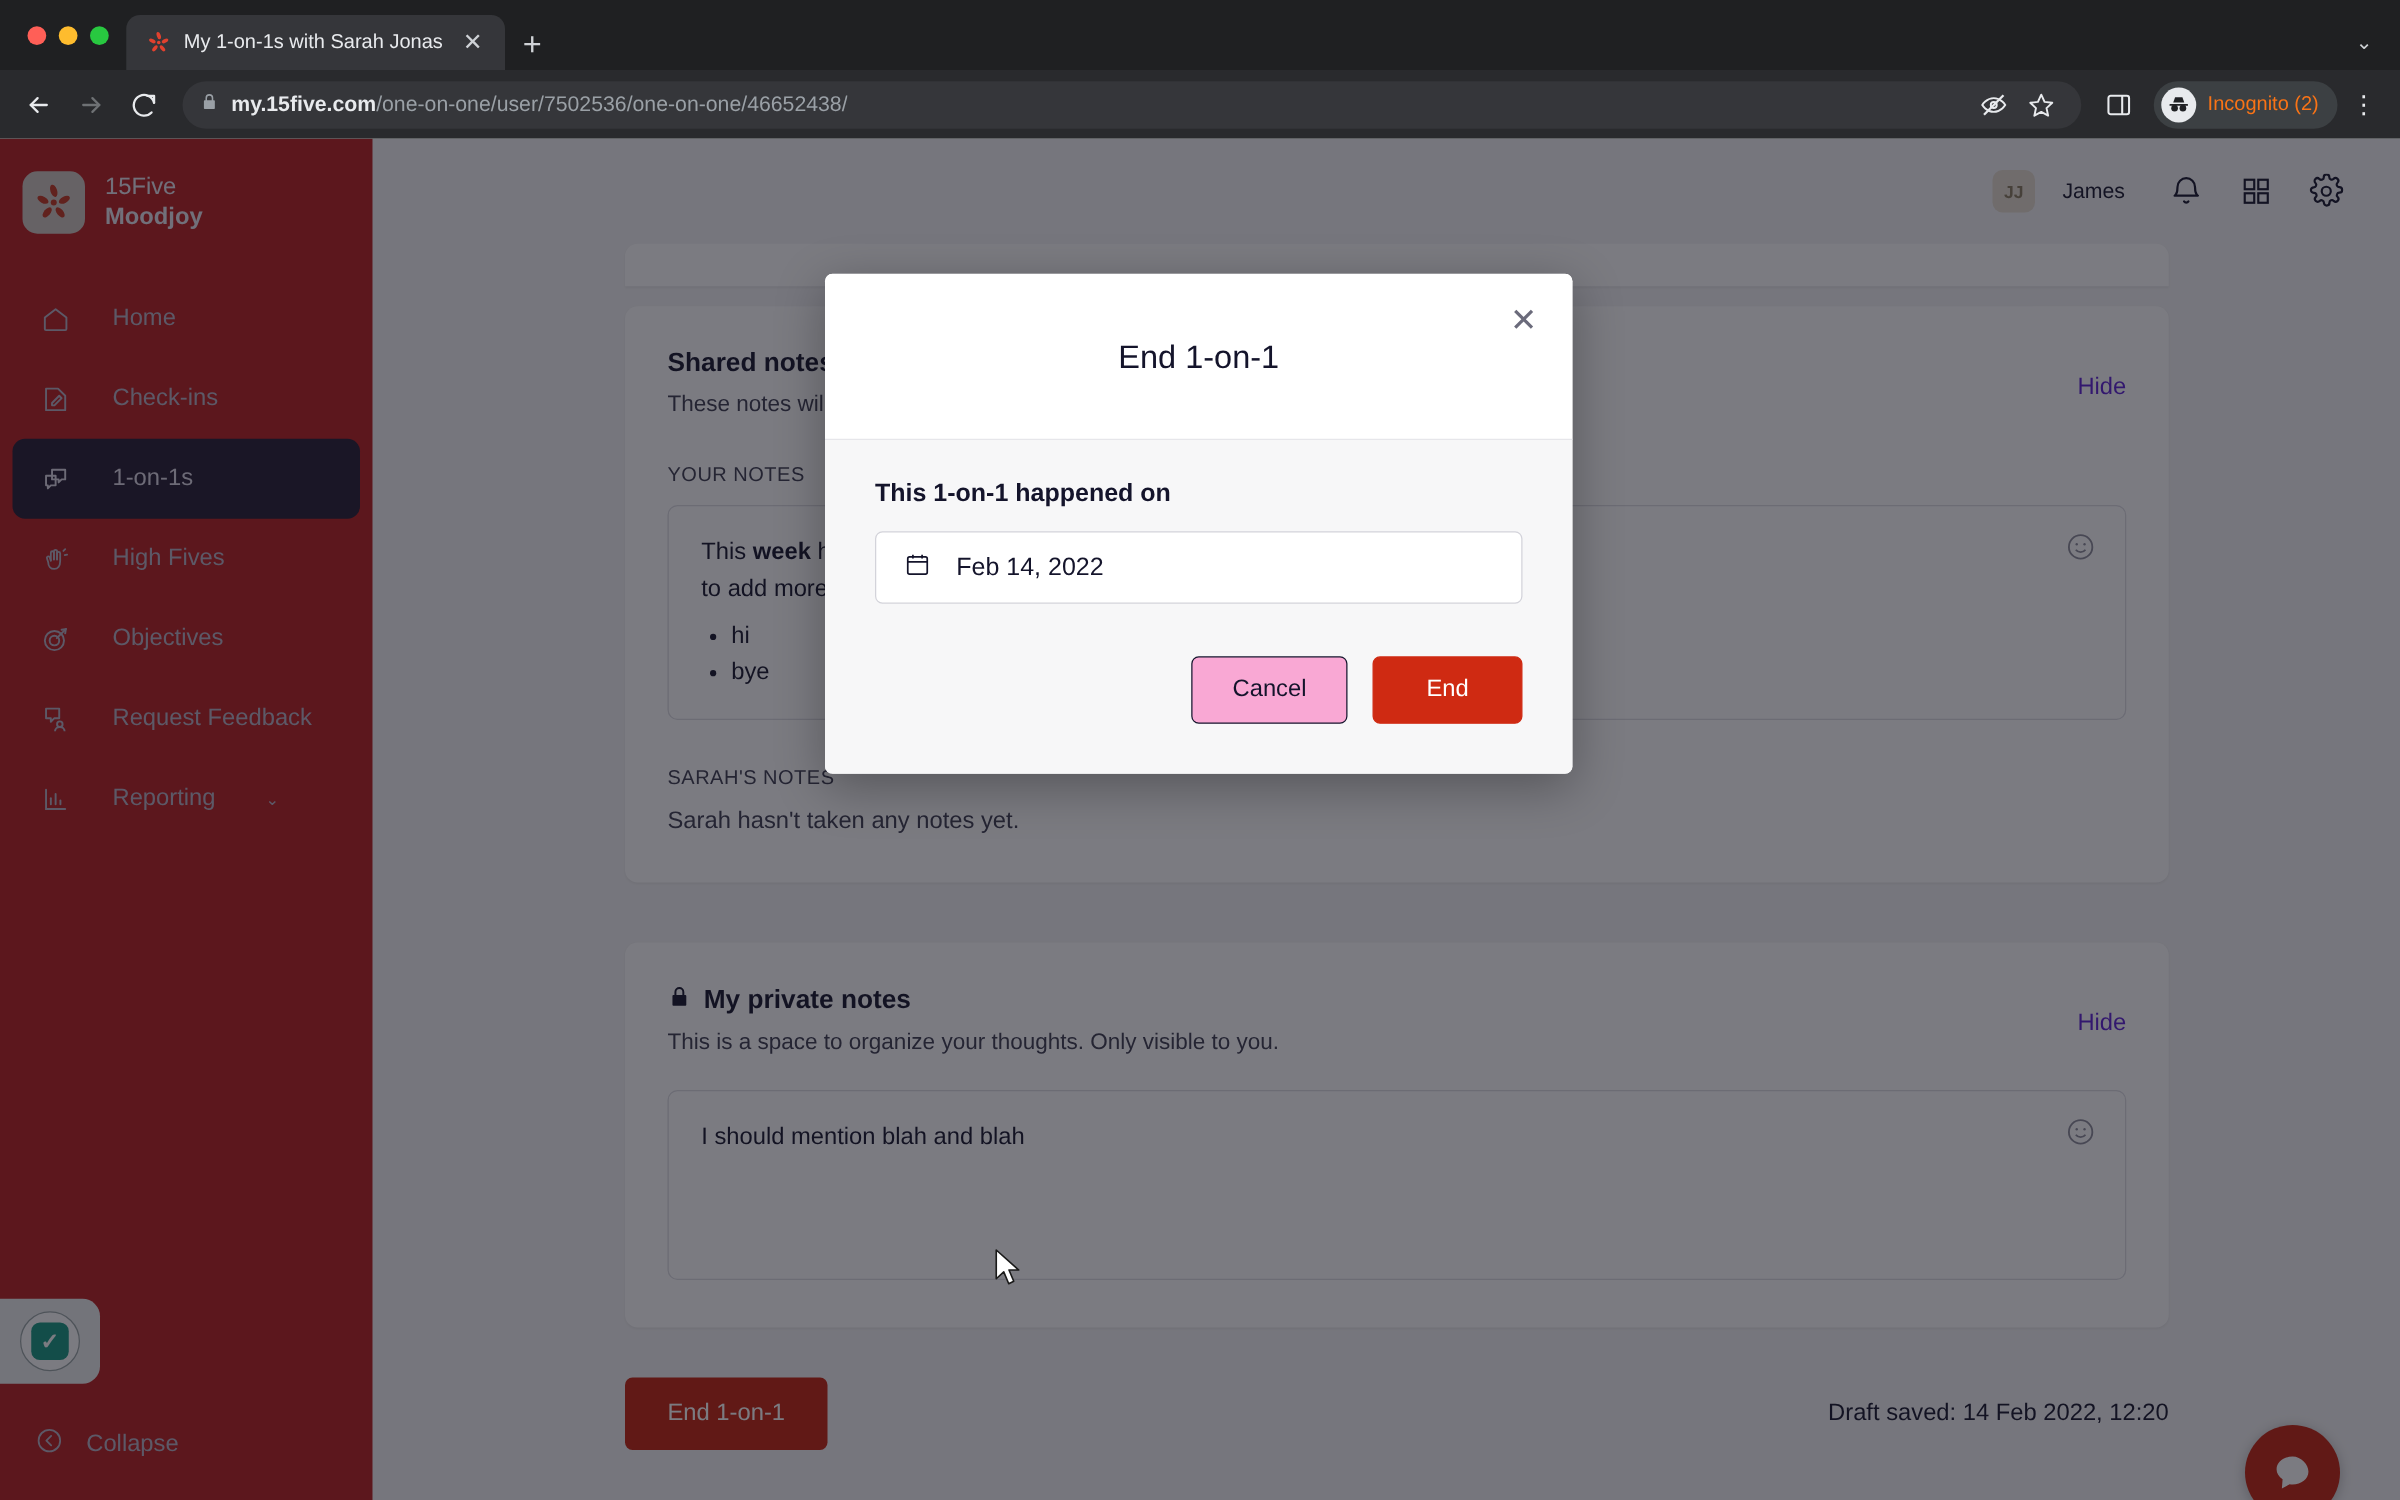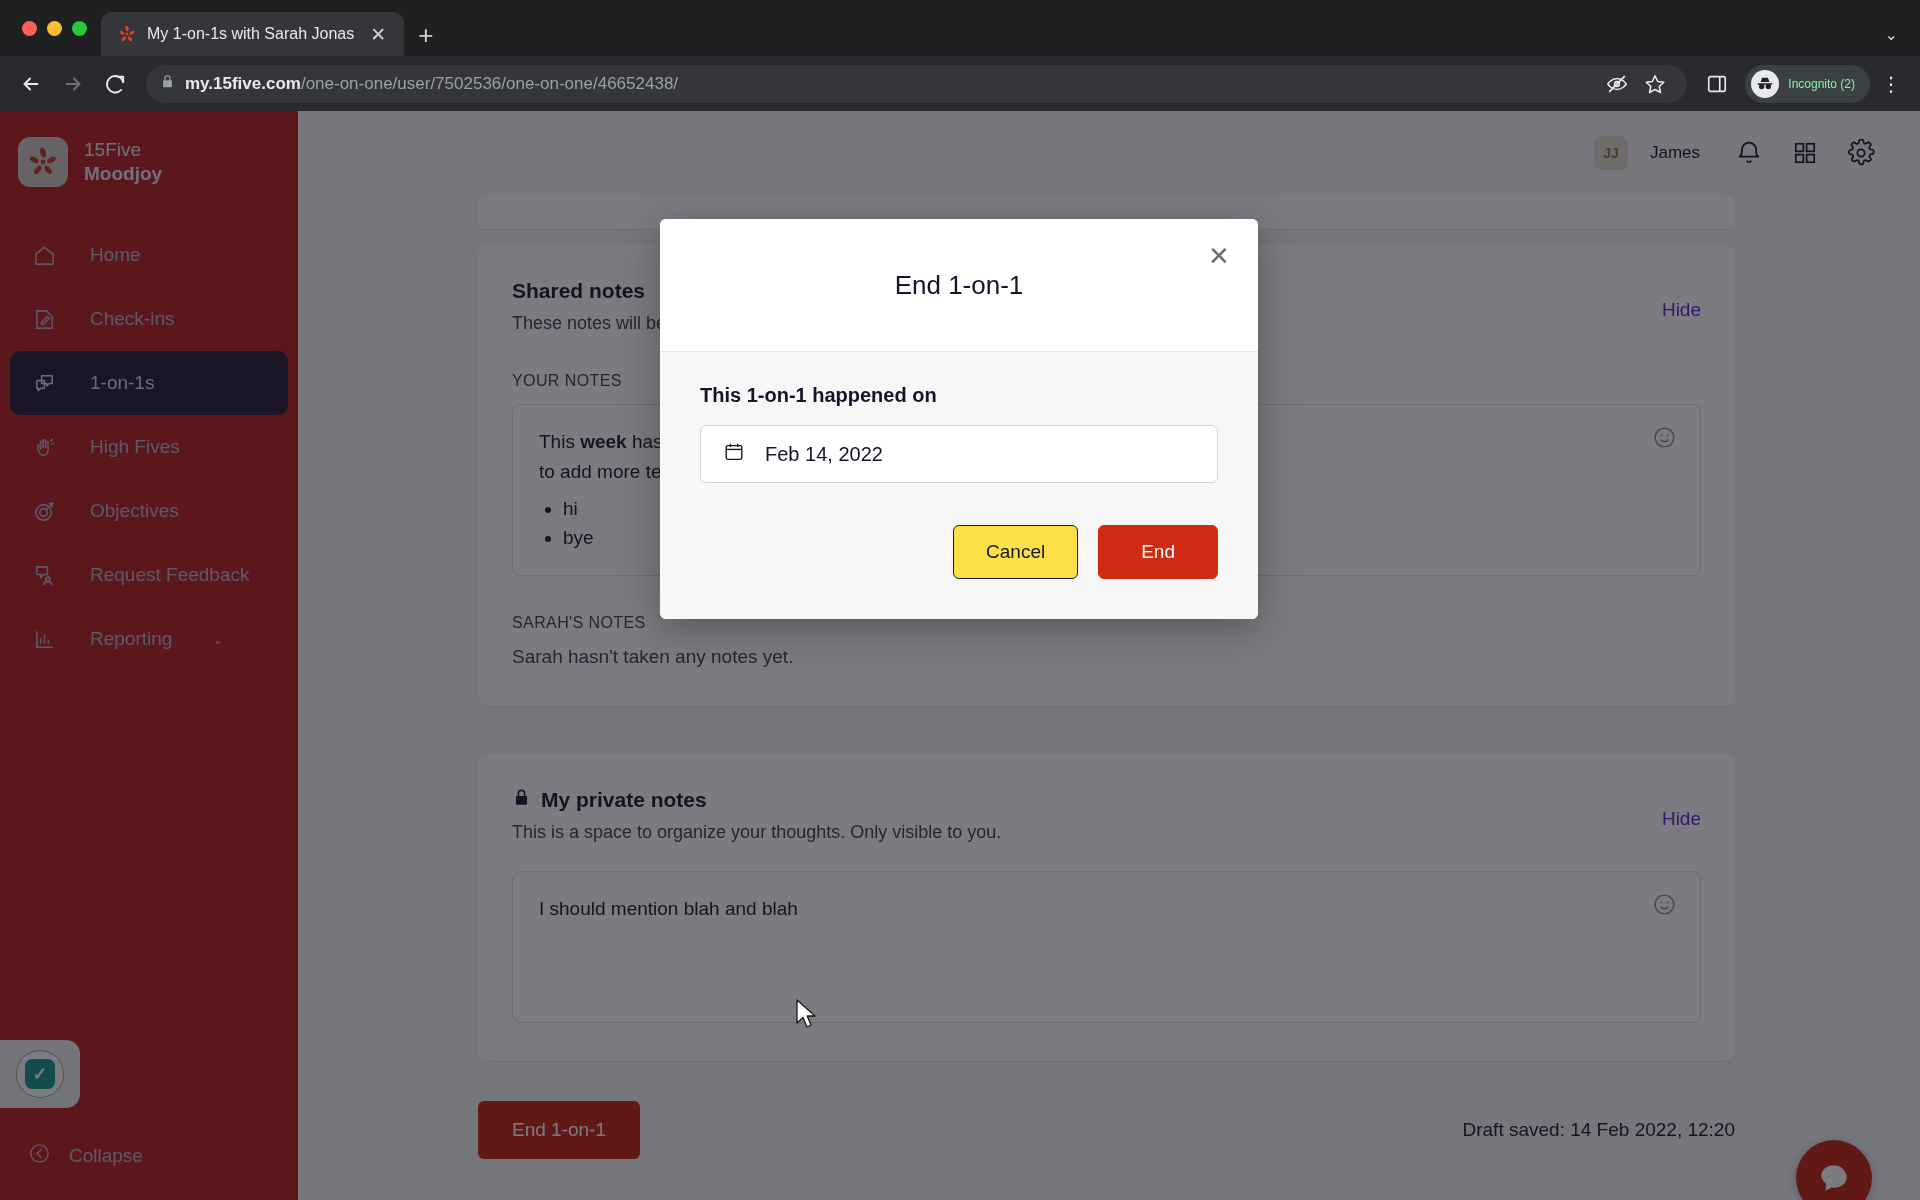--- a/index.html
+++ b/index.html
@@ -66,21 +66,21 @@
   }
   .incognito-pill {
     display: flex; align-items: center; gap: 9px;
     background: #3c4043; border-radius: 19px; height: 38px;
     padding: 0 15px 0 6px; margin-left: 6px; cursor: pointer; flex: 0 0 auto;
   }
   .incognito-avatar {
     width: 28px; height: 28px; border-radius: 50%; background: #e8eaed;
     display: flex; align-items: center; justify-content: center;
   }
-  .incognito-label { color: #86efac; font-size: 12px; white-space: nowrap; }
+  .incognito-label { color: #f97316; font-size: 16px; white-space: nowrap; }
   .kebab { color: #e8eaed; font-size: 20px; letter-spacing: 0; cursor: pointer;
            width: 34px; height: 36px; display:flex; align-items:center; justify-content:center; flex: 0 0 auto;}
 
   
   .viewport { position: relative; width: 1920px; height: 1089px; overflow: hidden; background: #fff; }
 
   
   .sidebar {
     position: absolute; left: 0; top: 0; width: 298px; height: 1089px;
     background: #b91c1c; z-index: 5;
@@ -121,21 +121,21 @@
     color: #fff; font-size: 18px; font-weight: 700;
   }
   .collapse {
     display: flex; align-items: center; gap: 18px; padding: 0 0 30px 28px;
     color: #b9b2c4; font-size: 19px; cursor: pointer;
   }
 
   
   .main {
     position: absolute; left: 298px; top: 0; right: 0; bottom: 0;
-    background: #f4f4f5; overflow: hidden;
+    background: #f4f4f5; overflow: hidden; padding-left: 22px;
   }
   .apphead {
     height: 84px; display: flex; align-items: center; justify-content: flex-end;
     gap: 22px; padding-right: 42px;
   }
   .avatar-initials {
     width: 34px; height: 34px; border-radius: 8px; background: #e5ddd0;
     color: #8a7b5e; font-size: 14px; font-weight: 700;
     display: flex; align-items: center; justify-content: center;
   }
@@ -218,21 +218,21 @@
     background: #fff; border: 1px solid #d3d3da; border-radius: 6px;
     height: 58px; display: flex; align-items: center; gap: 20px;
     padding: 0 22px; cursor: pointer;
   }
   .date-value { font-size: 20px; color: #14142b; }
   .modal-actions { display: flex; justify-content: flex-end; gap: 20px; margin-top: 42px; }
   .btn {
     border-radius: 6px; font-size: 19px; cursor: pointer; font-family: inherit;
     padding: 0 32px; height: 54px; display: flex; align-items: center; justify-content: center;
   }
-  .btn-cancel { background: #fde047; border: 1px solid #16162e; color: #14142b; }
+  .btn-cancel { background: #f9a8d4; border: 1px solid #16162e; color: #14142b; }
   .btn-confirm { background: #cf2a12; border: 1px solid #cf2a12; color: #fff; padding: 0 42px; }
 
   
   .cursor { position: absolute; z-index: 40; pointer-events: none; }
 </style>
 </head>
 <body>
 
 <div class="browser">
 

